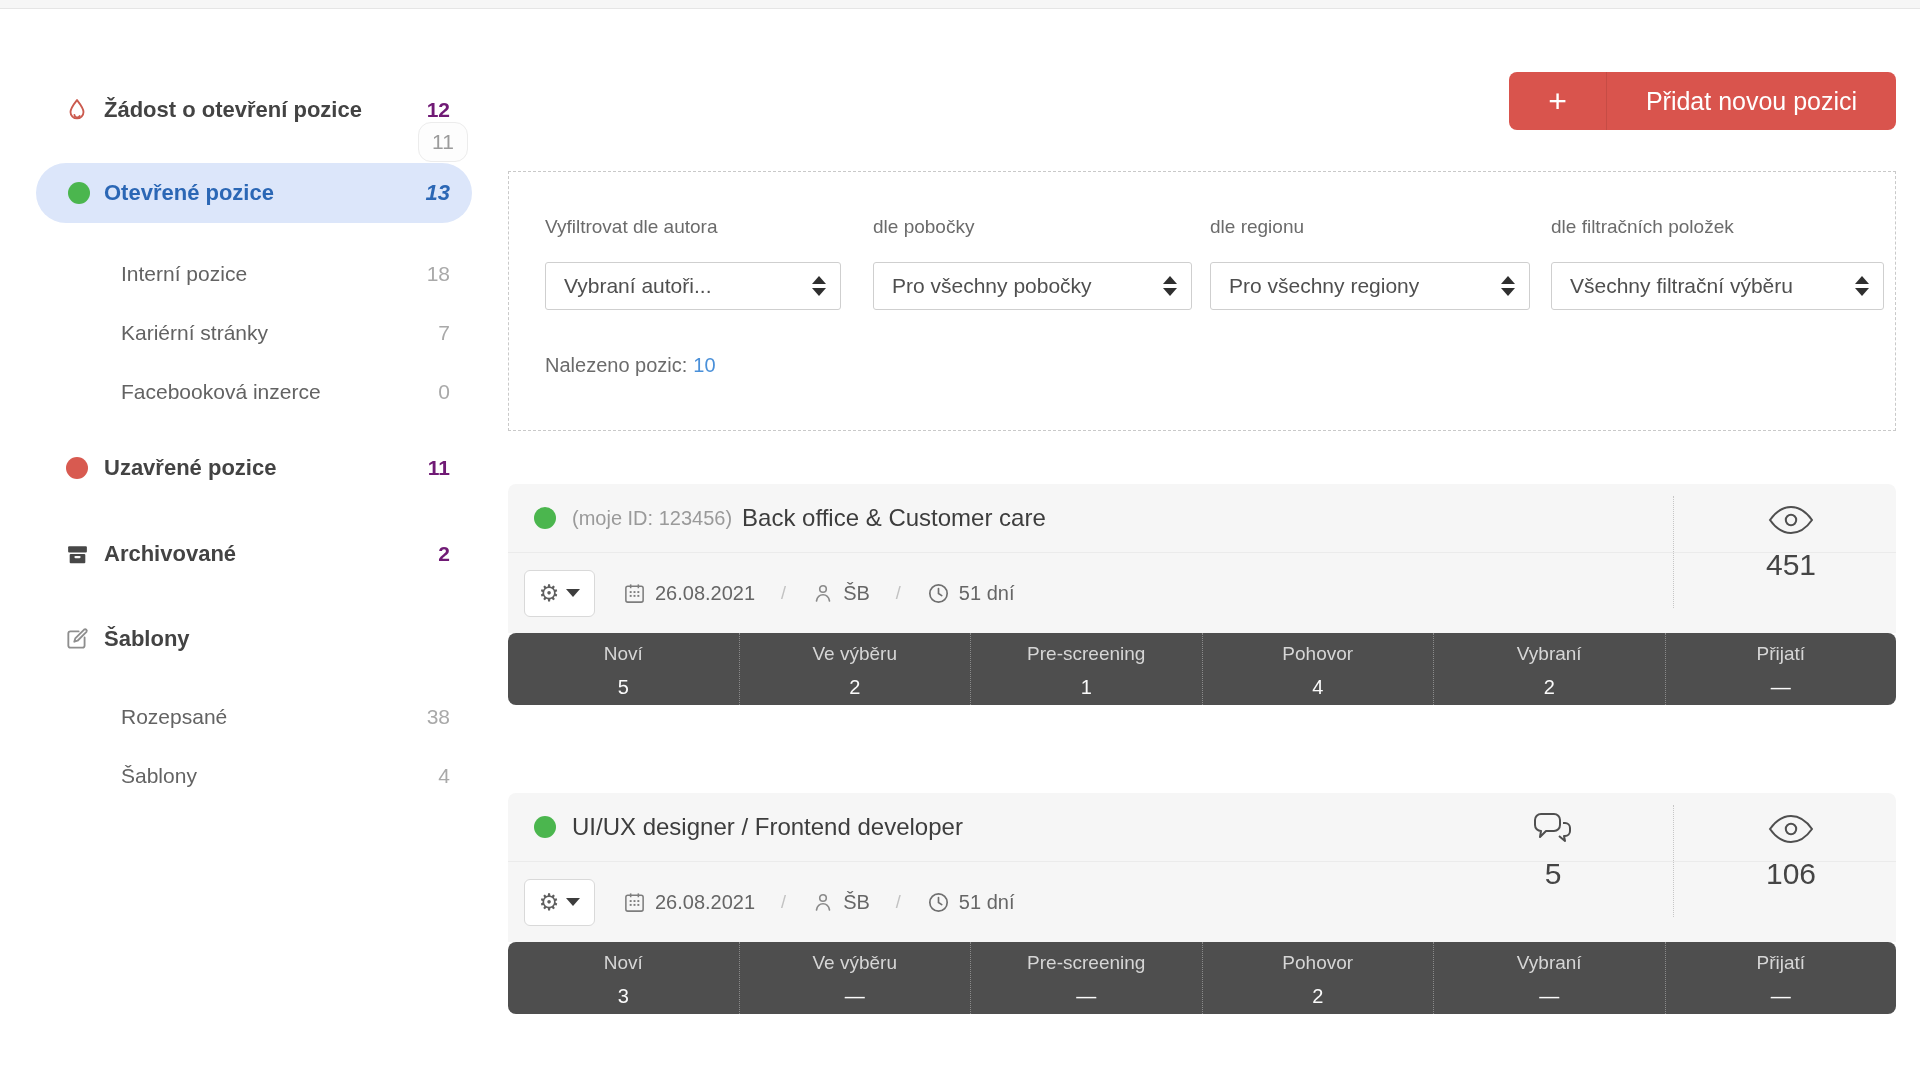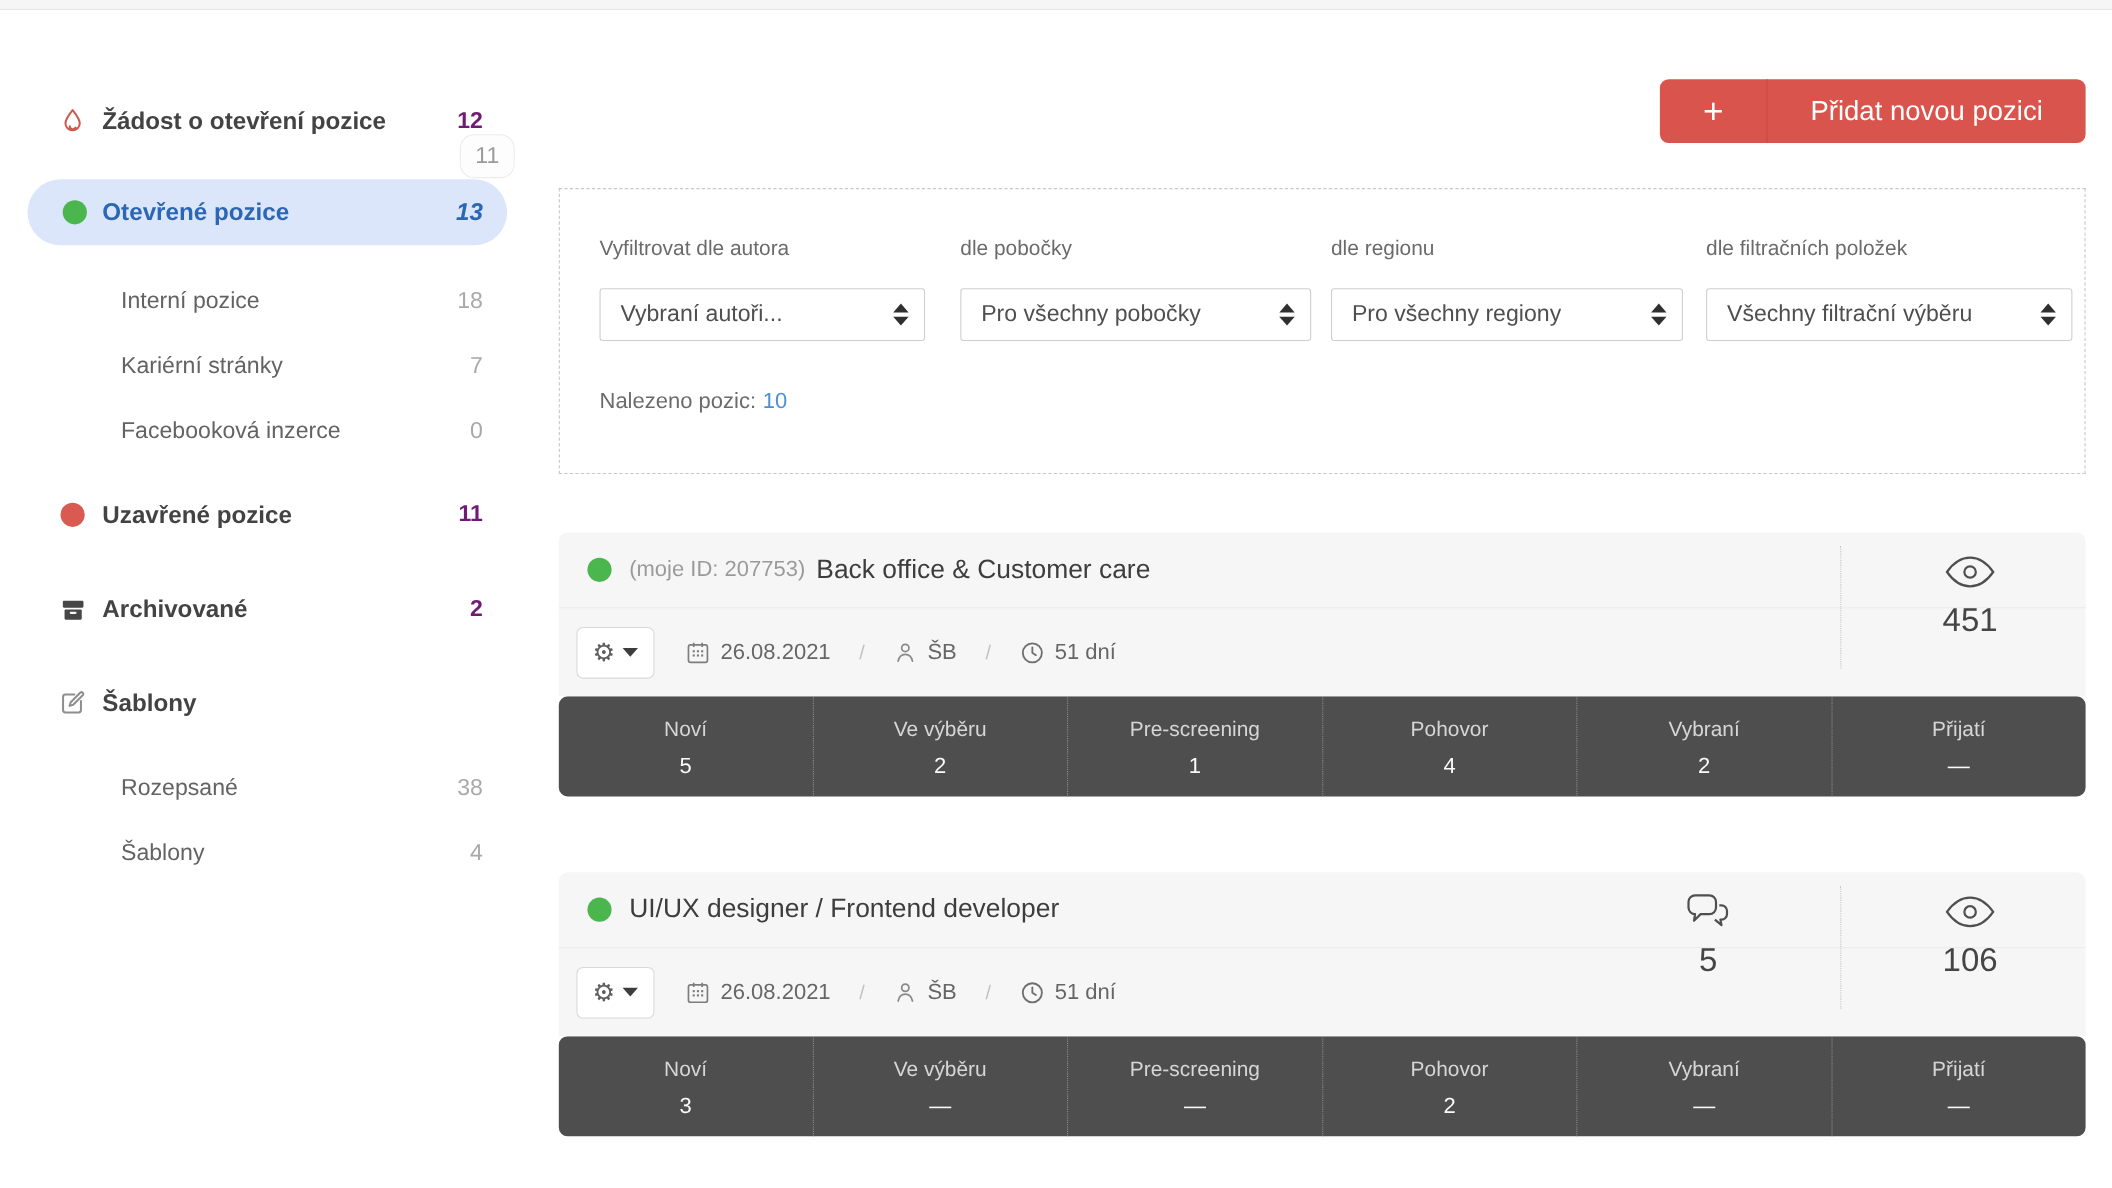--- a/index.html
+++ b/index.html
@@ -4,21 +4,21 @@
 <style>
   * { box-sizing: border-box; margin: 0; padding: 0; }
   html, body { width: 1920px; height: 1080px; overflow: hidden; background: #ffffff;
     font-family: "Liberation Sans", "DejaVu Sans", sans-serif; }
 
   .topstrip { position: absolute; top: 0; left: 0; width: 1920px; height: 9px;
     background: #f6f6f6; border-bottom: 1px solid #e5e5e5; }
 
   
   .sidebar { position: absolute; left: 20px; top: 86px; width: 414px; }
-  .side-row { position: absolute; left: 5px; width: 100%; height: 44px;
+  .side-row { position: absolute; left: 16px; width: 100%; height: 44px;
     display: flex; align-items: center; cursor: pointer; }
   .side-row .ic { width: 26px; height: 26px; margin-left: 28px; margin-right: 14px;
     display: flex; align-items: center; justify-content: center; flex: none; }
   .side-label-main { font-size: 22px; font-weight: bold; color: #434343; }
   .side-label-sub { font-size: 21px; color: #636363; margin-left: 85px; }
   .side-count { margin-left: auto; font-size: 21px; color: #701a75; font-weight: bold; }
   .side-count-sub { margin-left: auto; font-size: 21px; color: #a9a9a9; font-weight: normal; }
 
   .row-zadost { top: 2px; }
   .badge-11 { position: absolute; left: 398px; top: 36px; width: 50px; height: 40px;
@@ -95,21 +95,21 @@
   .meta-sep { color: #c2c2c2; font-size: 18px; margin: 0 26px; }
 
   .stat { position: absolute; width: 160px; text-align: center; top: 14px; }
   .stat .icon-line { height: 44px; display: flex; align-items: center; justify-content: center; }
   .stat .num { display: block; margin-top: 6px; font-size: 30px; color: #454545; }
   .stat-comments { left: 965px; }
   .stat-views { left: 1203px; }
   .stat-divider { position: absolute; left: 1165px; top: 12px; height: 112px;
     border-left: 1px dotted #c6c6c6; }
 
-  .pipeline { height: 91px; background: #4e4e4e; border-radius: 8px; display: flex; }
+  .pipeline { height: 72px; background: #4e4e4e; border-radius: 8px; display: flex; }
   .stage { flex: 1; display: flex; flex-direction: column; align-items: center;
     justify-content: center; padding-top: 4px; gap: 11px; }
   .stage + .stage { border-left: 1px dotted #8a8a8a; }
   .stage-label { font-size: 19px; color: #d6d6d6; }
   .stage-value { font-size: 20px; color: #fafafa; }
 
   svg { display: block; }
 </style>
 </head>
 <body>
@@ -233,21 +233,21 @@
 
   <div class="f-results">
     <span>Nalezeno pozic:</span><span class="num">10</span>
   </div>
 </section>
 
 <article class="card card-1">
   <div class="card-top">
     <div class="title-row">
       <span class="gdot"></span>
-      <span class="idtag">(moje ID: 207753)</span>
+      <span class="idtag">(moje ID: 123456)</span>
       <span class="pos-title">Back office &amp; Customer care</span>
     </div>
     <div class="meta-row">
       <div class="gear-btn">
         <span class="gear-glyph">⚙</span>
         <span class="caret"></span>
       </div>
       <span class="meta-item meta-first">
         <svg width="23" height="23" viewBox="0 0 24 24" fill="none" stroke="#7d7d7d" stroke-width="1.6">
           <rect x="3" y="4.5" width="18" height="16.5" rx="2"></rect>

